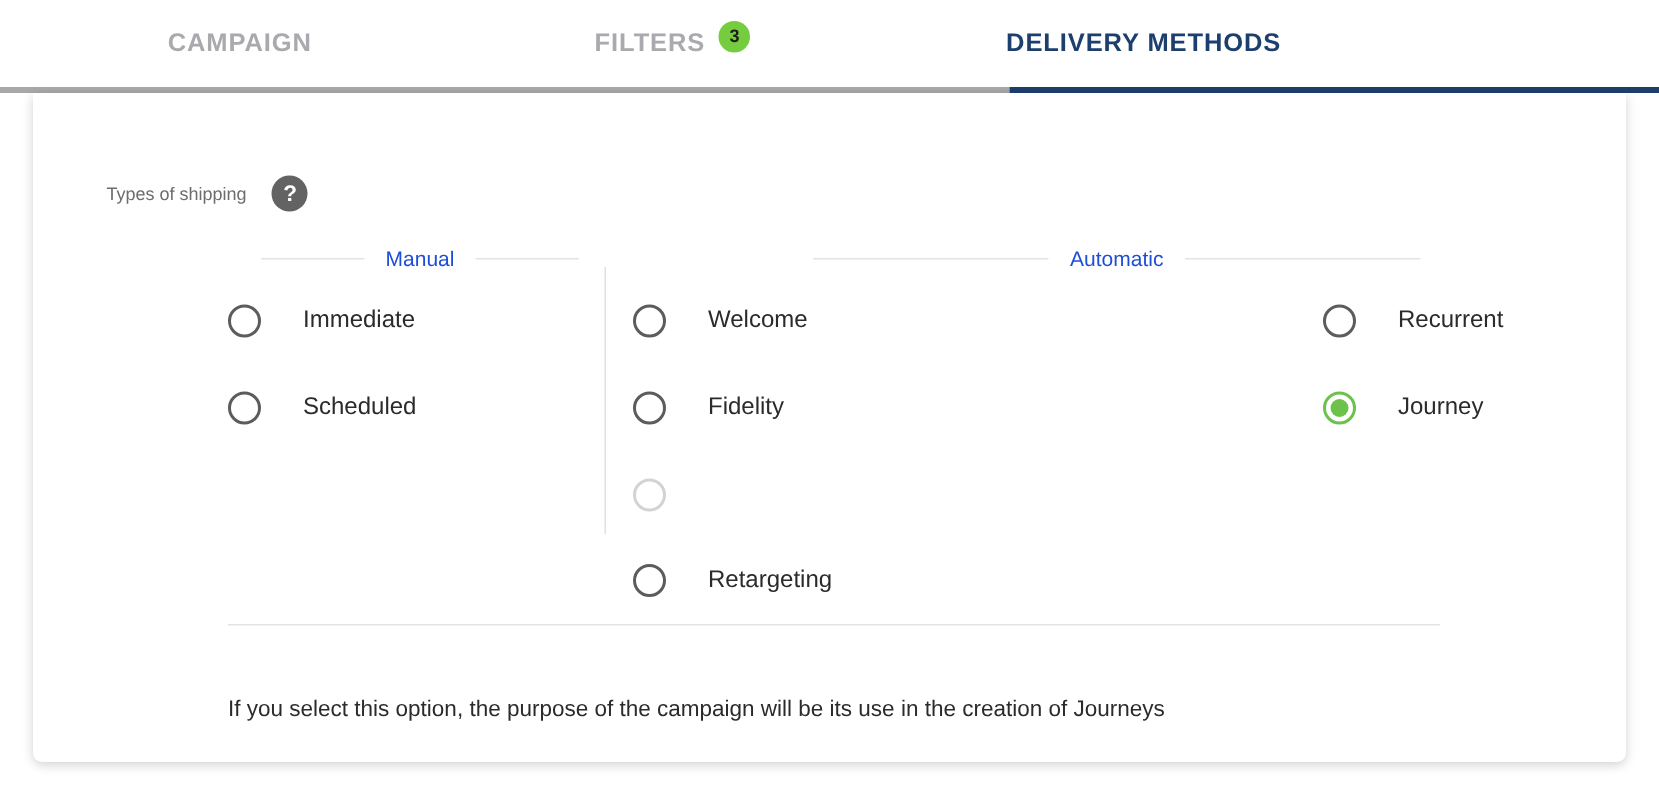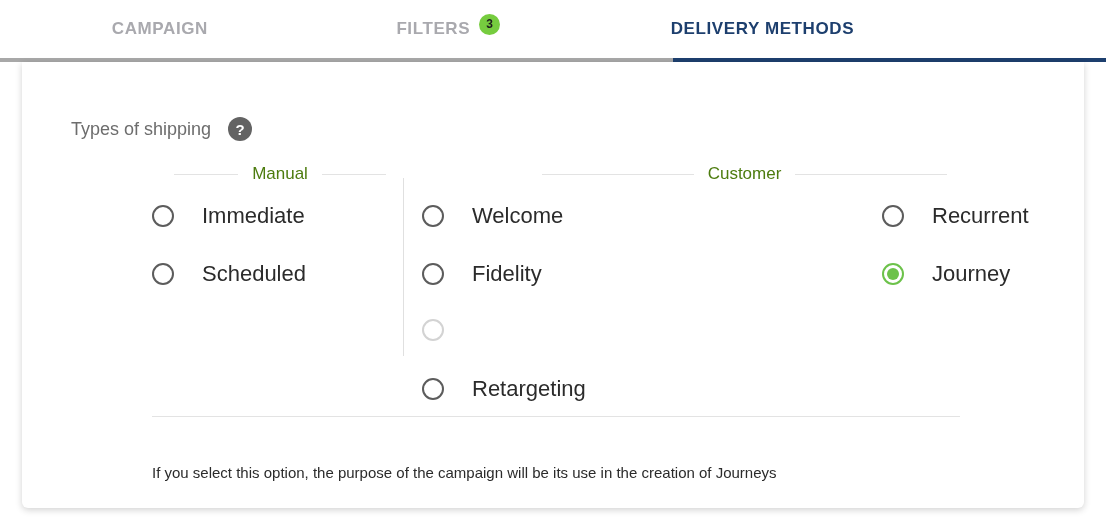--- a/index.html
+++ b/index.html
@@ -94,21 +94,21 @@
   }
 
   .section-title-row {
     position: absolute;
     left: 49px;
     top: 55px;
     display: flex;
     align-items: center;
   }
   .section-title {
-    font-size: 18px;
+    font-size: 12px;
     color: #6d6d6d;
   }
   .help-icon {
     width: 24px;
     height: 24px;
     border-radius: 50%;
     background: #636363;
     color: #ffffff;
     font-size: 15px;
     font-weight: bold;
@@ -117,22 +117,22 @@
     justify-content: center;
     margin-left: 17px;
     cursor: pointer;
   }
 
   
   .group-header {
     position: absolute;
     display: flex;
     align-items: center;
-    color: #4d7c0f;
-    font-size: 17px;
+    color: #1d4ed8;
+    font-size: 14px;
   }
   .group-header .line {
     height: 1px;
     background: #e3e3e3;
     flex: 1 1 auto;
   }
   .group-header .ghlabel {
     padding: 0 14px;
     white-space: nowrap;
   }
@@ -183,21 +183,21 @@
     content: "";
     width: 12px;
     height: 12px;
     border-radius: 50%;
     background: #6cc24a;
   }
   .radio.disabled {
     border-color: #d3d3d3;
   }
   .opt-label {
-    font-size: 22px;
+    font-size: 16px;
     color: #2b2b2b;
     margin-left: 28px;
     white-space: nowrap;
   }
   .opt-label.disabled {
     color: #b9b9b9;
   }
   .brain-icon {
     margin-left: 24px;
     display: flex;
@@ -274,21 +274,21 @@
   </div>
 
   <div class="group-header gh-manual">
     <span class="line"></span>
     <span class="ghlabel">Manual</span>
     <span class="line"></span>
   </div>
 
   <div class="group-header gh-automatic">
     <span class="line"></span>
-    <span class="ghlabel">Customer</span>
+    <span class="ghlabel">Automatic</span>
     <span class="line"></span>
   </div>
 
   <div class="v-divider"></div>
 
   <div class="option col-manual row1">
     <span class="radio"></span>
     <span class="opt-label">Immediate</span>
   </div>
 

